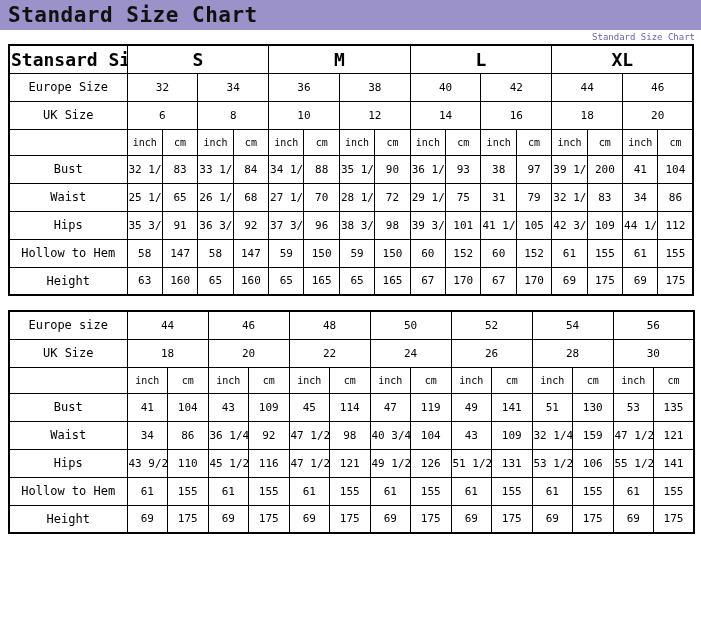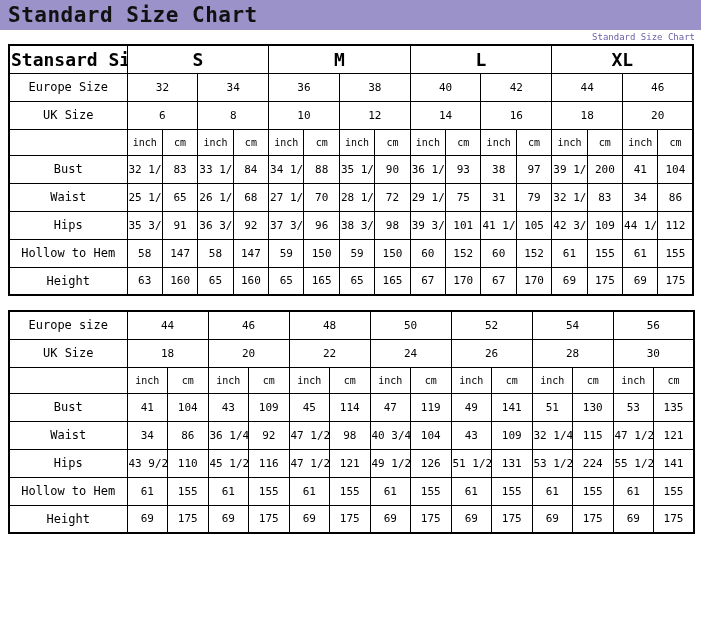--- a/index.html
+++ b/index.html
@@ -362,39 +362,39 @@
           <td>86</td>
           <td>36 1/4</td>
           <td>92</td>
           <td>47 1/2</td>
           <td>98</td>
           <td>40 3/4</td>
           <td>104</td>
           <td>43</td>
           <td>109</td>
           <td>32 1/4</td>
-          <td>115</td>
+          <td>159</td>
           <td>47 1/2</td>
           <td>121</td>
         </tr>
 
         <tr>
           <td class="lbl">Hips</td>
           <td>43 9/2</td>
           <td>110</td>
           <td>45 1/2</td>
           <td>116</td>
           <td>47 1/2</td>
           <td>121</td>
           <td>49 1/2</td>
           <td>126</td>
           <td>51 1/2</td>
           <td>131</td>
           <td>53 1/2</td>
-          <td>224</td>
+          <td>106</td>
           <td>55 1/2</td>
           <td>141</td>
         </tr>
 
         <tr>
           <td class="lbl">Hollow to Hem</td>
           <td>61</td>
           <td>155</td>
           <td>61</td>
           <td>155</td>

